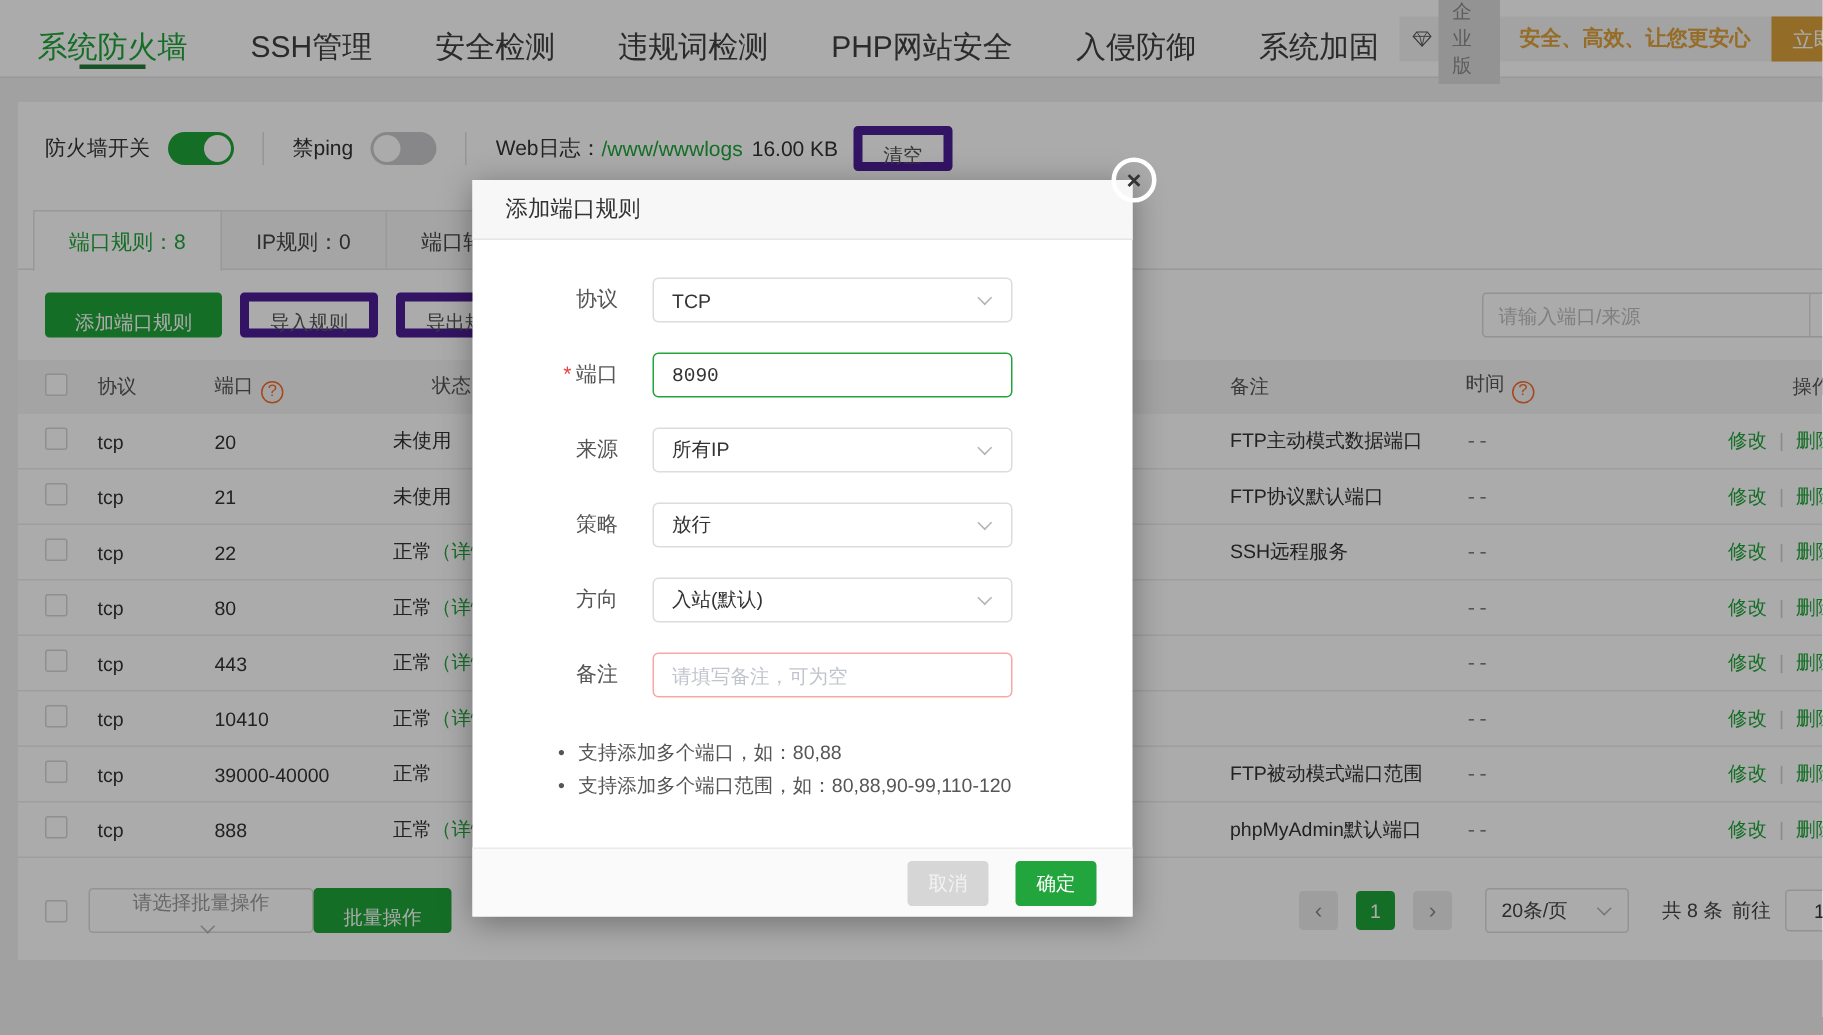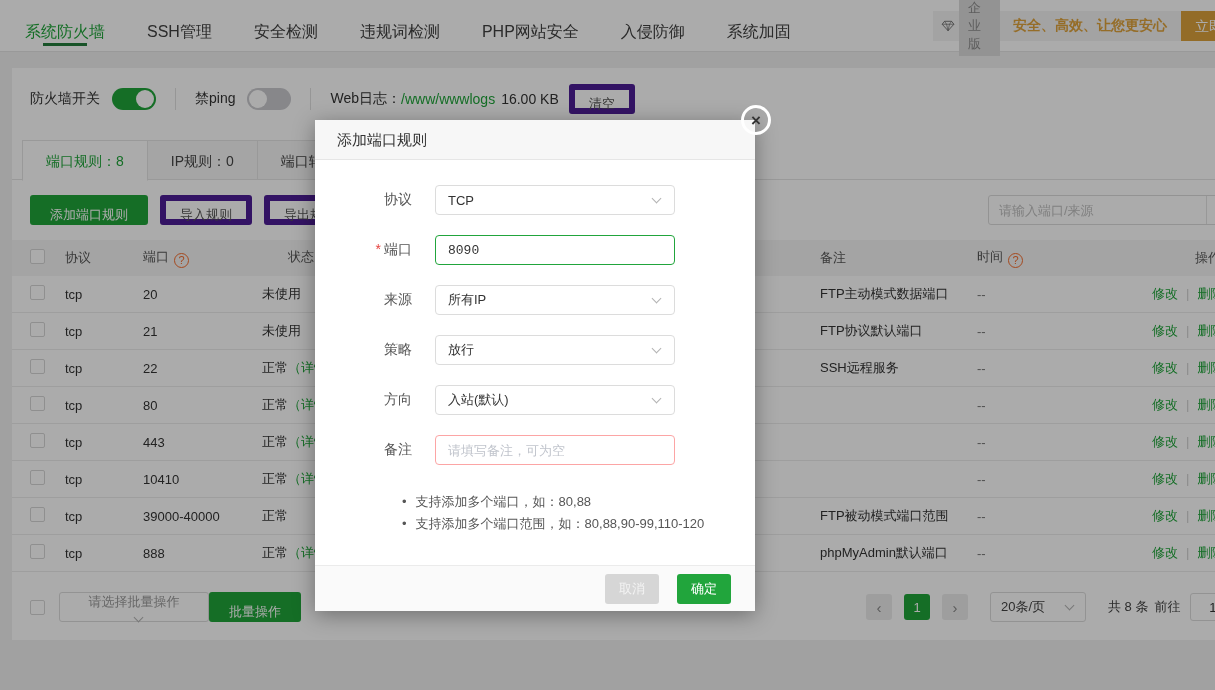--- a/index.html
+++ b/index.html
@@ -7,21 +7,21 @@
   body {
     position: relative;
     overflow: hidden;
     font-family: "Liberation Sans", "DejaVu Sans", sans-serif;
     background: #f0f0f1;
     color: #333;
   }
   
   .nav { position:absolute; top:0; left:0; width:1215px; height:52px; background:#fff;
          border-bottom:1px solid #e4e4e4; display:flex; align-items:center; padding-left:25px; z-index:1;}
-  .nav-item { font-size:16px; color:#404040; margin-right:42px; height:40px; line-height:52px;
+  .nav-item { font-size:20px; color:#404040; margin-right:42px; height:40px; line-height:52px;
               position:relative; cursor:pointer; white-space:nowrap; }
   .nav-item.active { color:#20a53a; }
   .nav-item.active::after { content:""; position:absolute; left:50%; transform:translateX(-50%);
               bottom:0; width:44px; height:3px; background:#257c3c; }
   .ent { position:absolute; left:933px; top:11px; height:30px; display:flex; align-items:center;
          background:#f3f3f3; padding-left:8px; }
   .ent-badge { background:#dcdcdc; color:#8c8c8c; font-size:13px; padding:3px 9px; margin-left:4px; }
   .ent-slogan { color:#dfa33c; font-size:14px; font-weight:bold; margin-left:13px; white-space:nowrap;text-align:right; }
   .ent-cta { background:#dba23c; color:#fff; font-size:14px; height:30px; line-height:30px;
              padding:0 14px; margin-left:14px; white-space:nowrap; cursor:pointer; border:none; }
@@ -57,21 +57,21 @@
   .thead { position:absolute; left:0; top:172px; width:1220px; height:36px; background:#f5f5f5;
            display:flex; align-items:center; font-size:13px; color:#555; }
   .tbody { position:absolute; left:0; top:208px; width:1220px; }
   .tr { height:37px; display:flex; align-items:center; border-bottom:1px solid #ececec; font-size:13px; color:#333; }
   .td { white-space:nowrap; }
   .c-chk    { width:48px;  padding-left:18px; }
   .c-proto  { width:78px;  padding-left:5px; }
   .c-port   { width:119px; padding-left:5px; }
   .c-status { width:558px; padding-left:5px; }
   .c-remark { width:155px; padding-left:5px; }
-  .c-time   { width:182px; padding-left:7px; color:#777; }
+  .c-time   { width:182px; padding-left:7px; color:#777;font-family:Liberation Mono, monospace; }
   .c-ops    { flex:1; }
   .thead .c-status { padding-left:31px; }
   .thead .c-time { color:#555; }
   .thead .c-ops { padding-left:43px; }
   .cb { display:inline-block; width:15px; height:15px; border:1px solid #d6d6d6; border-radius:2px; background:#fff; cursor:pointer; }
   .help { display:inline-block; width:15px; height:15px; line-height:13px; border:1px solid #f56c2d; color:#f56c2d;
           border-radius:50%; text-align:center; font-size:11px; margin-left:5px; vertical-align:-3px; cursor:pointer; }
   .sep { color:#d0d0d0; margin:0 8px; font-style:normal; }
   
   .bottombar { position:absolute; left:18px; top:524px; display:flex; align-items:center; }
@@ -99,21 +99,21 @@
   .m-body { padding-top:25px; }
   .m-row { display:flex; align-items:center; height:30px; margin-bottom:20px; }
   .m-label { width:110px; text-align:right; padding-right:13px; font-size:14px; color:#555; white-space:nowrap; }
   .req { color:#e64340; margin-right:3px; }
   .m-field { width:240px; height:30px; margin-left:10px; border-radius:4px; }
   .m-select { border:1px solid #dcdcdc; background:#fff; display:flex; align-items:center;
               justify-content:space-between; padding:0 12px; font-size:13px; color:#333; cursor:pointer; }
   .m-input { border:1px solid #fca5a5; padding:0 12px; font-size:13px; color:#333; outline:none; width:240px; height:30px; }
   .m-input::placeholder { color:#c0c4cc; }
   .m-input.focused { border:1px solid #21a53c;font-family:Liberation Mono, monospace; }
-  .m-hints { margin:26px 0 0 87px; font-size:13px; color:#565656; line-height:22px; }
+  .m-hints { margin:26px 0 0 57px; font-size:13px; color:#565656; line-height:22px; }
   .m-hints .bullet { margin-right:9px; color:#555; }
   .m-foot { position:absolute; left:0; bottom:0; width:100%; height:46px; background:#fafafa;
             border-top:1px solid #ebebeb; display:flex; align-items:center; justify-content:flex-end;
             padding-right:24px; gap:18px; }
   .btn-cancel { background:#d6d6d6; border:none; color:#f3f3f3; }
   .btn-ok { background:#21a53c; border:none; color:#fff; }
   .close { position:absolute; left:741px; top:105px; width:30px; height:30px; border-radius:50%;
            border:3px solid #fff; color:#333; display:flex; align-items:center; justify-content:center;
            font-size:17px; font-weight:bold; z-index:21; cursor:pointer; background:transparent; line-height:1; }
 </style>

